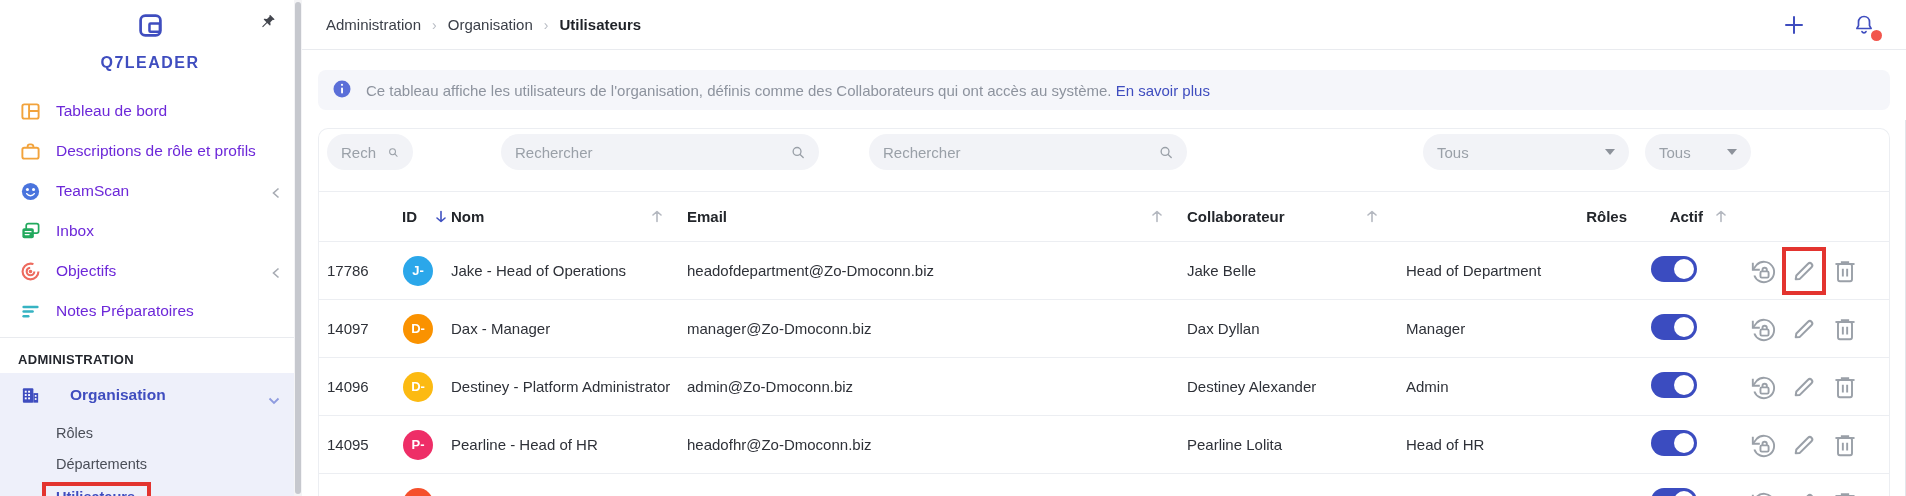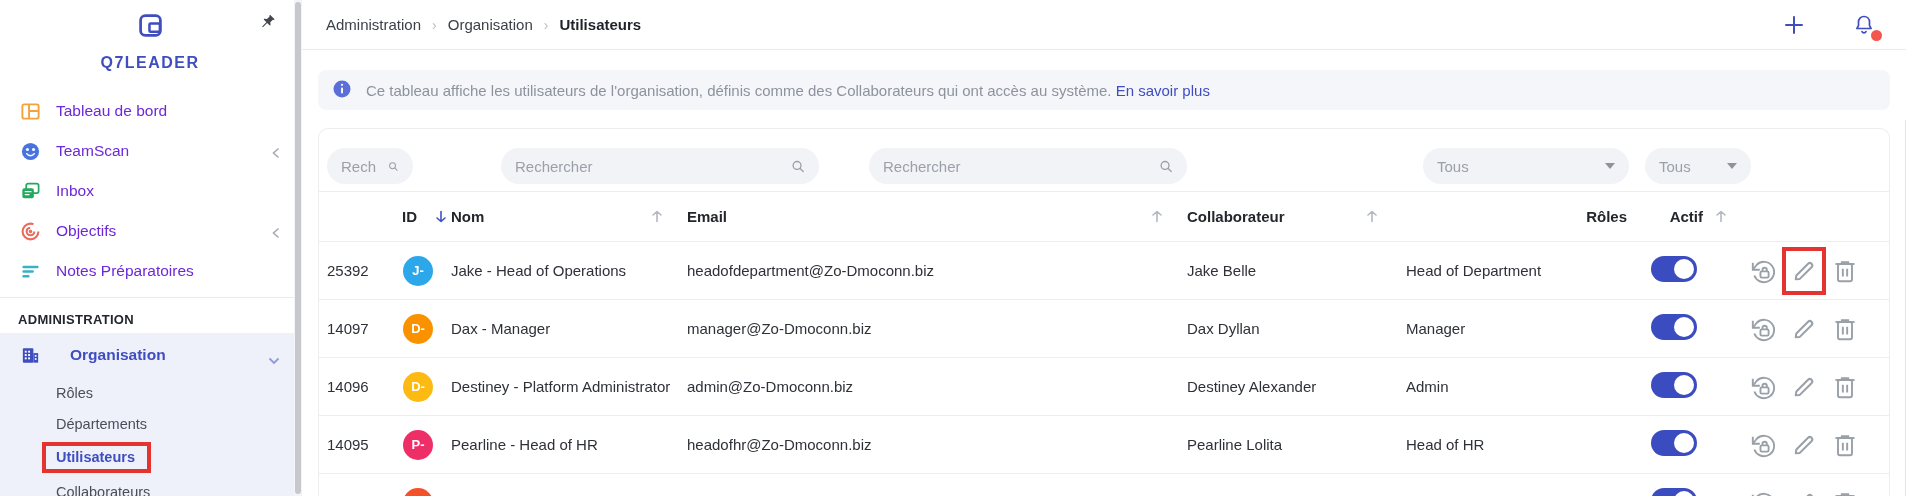--- a/index.html
+++ b/index.html
@@ -37,21 +37,21 @@
   .topbar-actions { margin-left:auto; display:flex; align-items:center; gap:48px; }
   .icon-btn { background:none; border:none; cursor:pointer; display:flex; align-items:center; justify-content:center; color:#9aa0a8; padding:0; }
   .bell-wrap { position:relative; }
   .bell-dot { position:absolute; right:-6px; bottom:-4px; width:11px; height:11px; border-radius:50%; background:#f2564d; }
 
   .banner { margin:20px 16px 0; height:40px; background:#f5f6fa; border-radius:8px; display:flex; align-items:center; padding:0 14px; gap:14px; font-size:15px; color:#8d939e; }
   .banner a { color:#3f4dbf; cursor:pointer; }
 
   .card { margin:18px 16px 0; border:1px solid #eceef2; border-bottom:none; border-radius:10px 10px 0 0; height:368px; overflow:hidden; position:relative; background:#fff; }
   .filter-row { height:62px; position:relative; }
-  .pill { position:absolute; top:19px; height:36px; background:#f2f3f7; border-radius:18px; display:flex; align-items:center; padding:0 14px; font-size:15px; color:#9aa0a8; }
+  .pill { position:absolute; top:5px; height:36px; background:#f2f3f7; border-radius:18px; display:flex; align-items:center; padding:0 14px; font-size:15px; color:#9aa0a8; }
   .pill input { background:transparent; border:none; outline:none; width:100%; font-size:15px; color:#4a4e58; font-family:inherit; }
   .pill input::placeholder { color:#9aa0a8; }
   .caret { width:0; height:0; border-left:5px solid transparent; border-right:5px solid transparent; border-top:6px solid #8d929b; }
   #f-rech { left:8px;   width:86px;  gap:6px; }
   #f-r1  { left:182px;  width:318px; }
   #f-r2  { left:550px;  width:318px; }
   #f-t1  { left:1104px; width:206px; justify-content:space-between; cursor:pointer; }
   #f-t2  { left:1326px; width:106px; justify-content:space-between; cursor:pointer; }
 
   .thead, .trow { display:grid; grid-template-columns:120px 240px 500px 215px 225px 100px 1fr; align-items:center; padding-left:8px; }
@@ -98,20 +98,29 @@
       <span class="m-icon">
         <svg width="21" height="21" viewBox="0 0 22 22" fill="none" stroke="#f2a33c" stroke-width="2">
             <rect x="2.5" y="3.5" width="17" height="15" rx="2"></rect>
             <path d="M9.5 3.5v15M9.5 10.5h10"></path>
           </svg>
       </span>
       <span>Tableau de bord</span>
     </div>
     <div class="m-item">
       <span class="m-icon">
+        <svg width="21" height="21" viewBox="0 0 22 22" fill="none" stroke="#f2a33c" stroke-width="2">
+            <rect x="2.5" y="7" width="17" height="11.5" rx="2"></rect>
+            <path d="M8 7V5.8A2.3 2.3 0 0 1 10.3 3.5h1.4A2.3 2.3 0 0 1 14 5.8V7"></path>
+          </svg>
+      </span>
+      <span>Descriptions de rôle et profils</span>
+    </div>
+    <div class="m-item">
+      <span class="m-icon">
         <svg width="21" height="21" viewBox="0 0 22 22">
             <circle cx="11" cy="11" r="9" fill="#4a74dd"></circle>
             <circle cx="7.8" cy="9" r="1.6" fill="#fff"></circle>
             <circle cx="14.2" cy="9" r="1.6" fill="#fff"></circle>
             <path d="M7 13.3c1 1.5 2.3 2.2 4 2.2s3-.7 4-2.2" stroke="#fff" stroke-width="1.5" fill="none" stroke-linecap="round"></path>
           </svg>
       </span>
       <span>TeamScan</span>
       <span class="m-chev">
         <svg width="8" height="12" viewBox="0 0 8 12" fill="none" stroke="#a7abb3" stroke-width="1.6">
@@ -315,21 +324,21 @@
           <svg width="12" height="13" viewBox="0 0 12 13" fill="none" stroke="currentColor" stroke-width="1.6" stroke-linecap="round" stroke-linejoin="round">
               <path d="M6 1.5v10M2 8l4 3.5L10 8"></path>
             </svg>
         </span>
       </div>
       <div class="th"></div>
     </div>
 
     <div class="trow">
       <div class="cell-id">
-        <span class="id-text">25392</span>
+        <span class="id-text">17786</span>
         <span class="avatar" style="background: rgb(43, 167, 234);">J-</span>
       </div>
       <div class="pad4">Jake - Head of Operations</div>
       <div>headofdepartment@Zo-Dmoconn.biz</div>
       <div>Jake Belle</div>
       <div class="pad4">Head of Department</div>
       <div><button class="toggle"></button></div>
       <div class="cell-actions">
         <button class="icon-btn">
           <svg width="28" height="28" viewBox="0 0 22 22" fill="none" stroke="currentColor" stroke-width="1.5">

